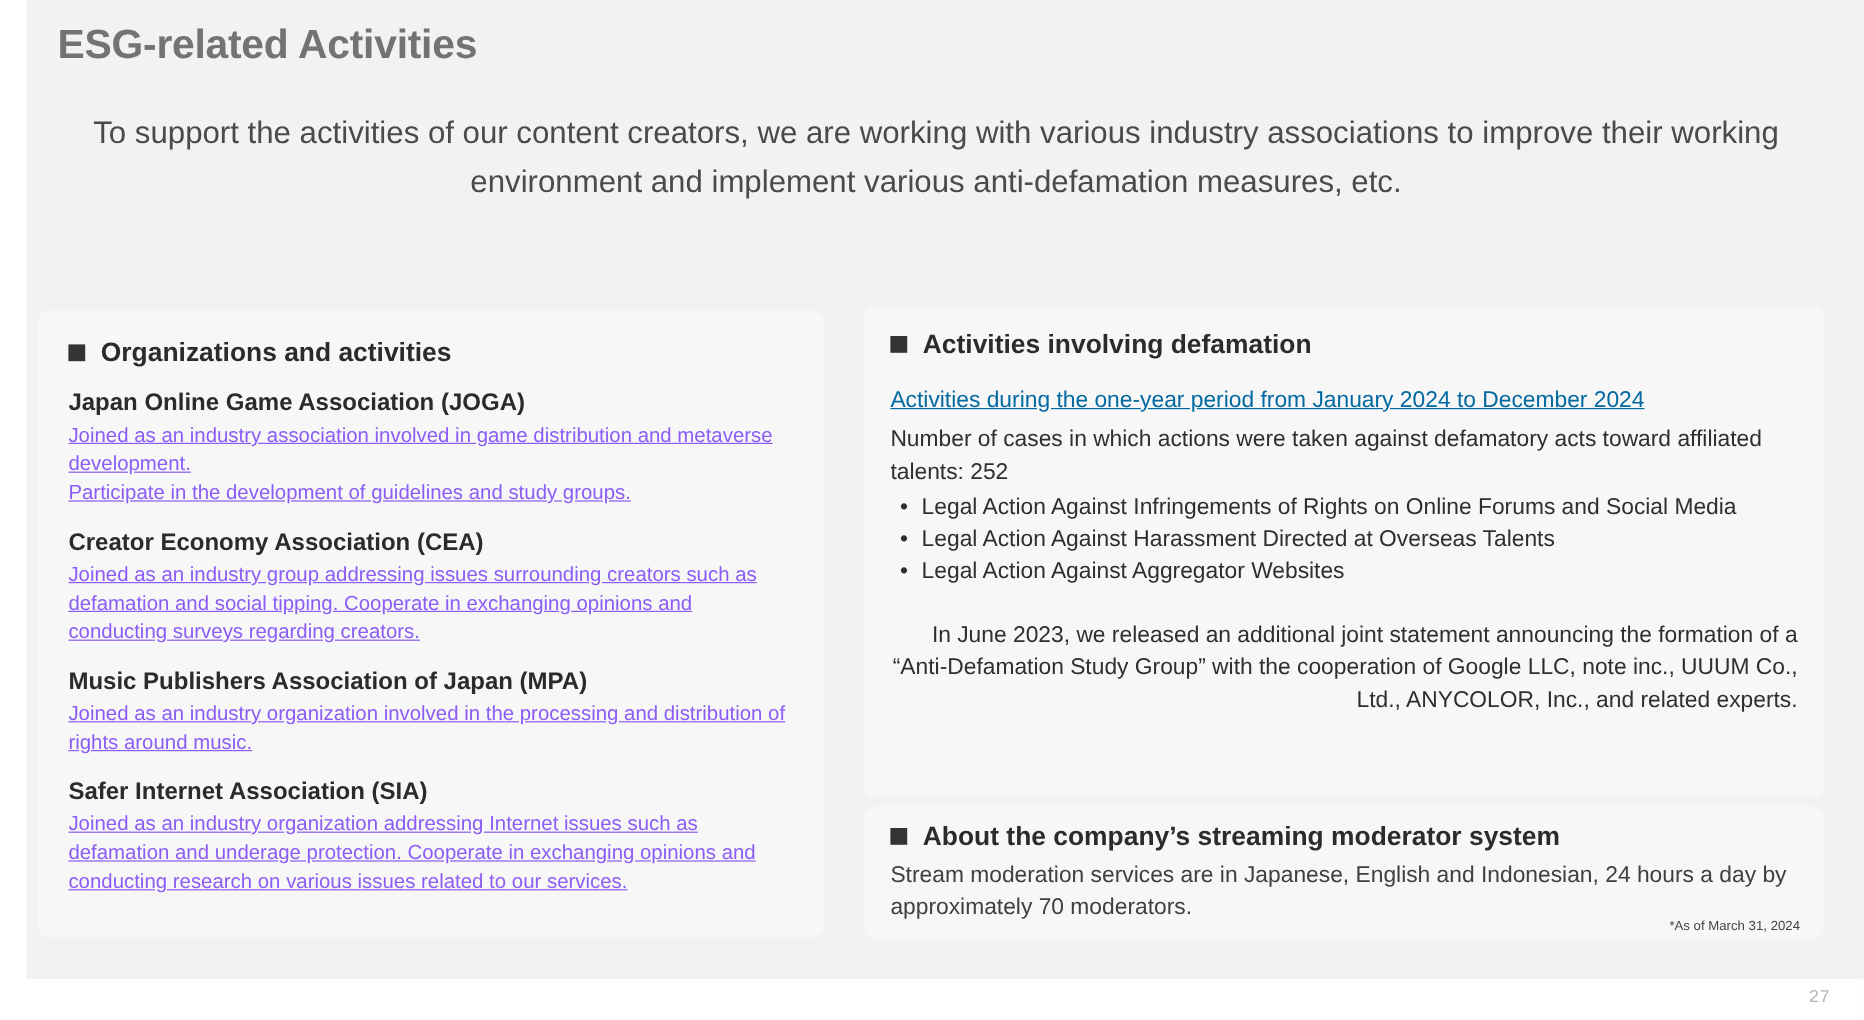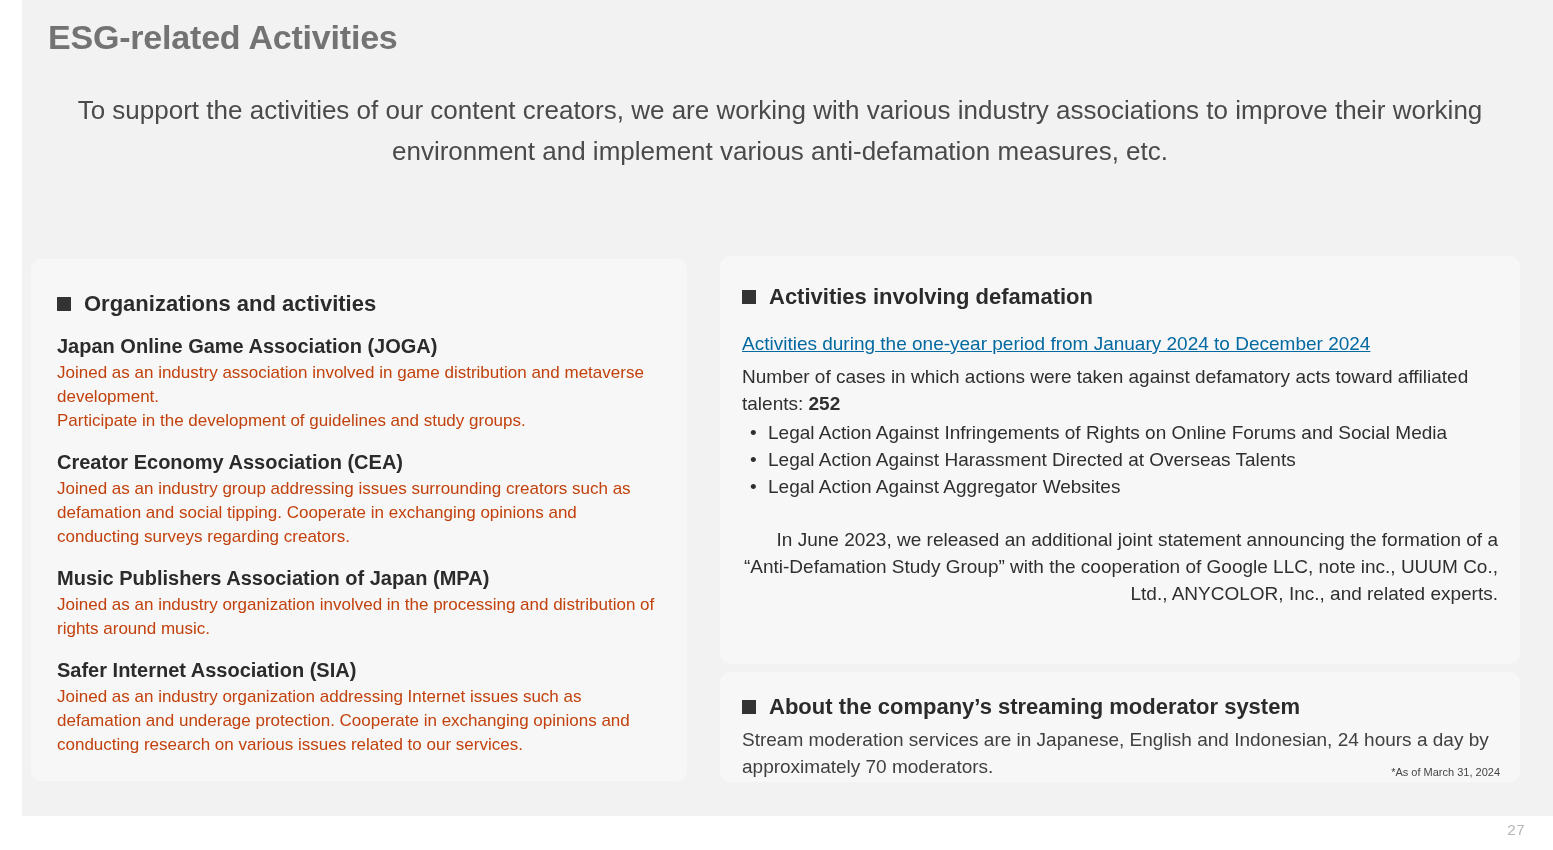--- a/index.html
+++ b/index.html
@@ -83,58 +83,58 @@
     height: 110px;
     padding: 12px 22px 8px 22px;
   }
   .hdr {
     display: flex;
     align-items: center;
     gap: 13px;
     font-size: 22px;
     font-weight: bold;
     color: #2b2b2b;
-    margin-top: 10px;
   }
   .hdr.small-gap { }
   .sq {
     display: inline-block;
     width: 14px;
     height: 14px;
     background: #333333;
     flex: none;
   }
   .org-block { margin-top: 16px; }
   .org-name {
     font-size: 20px;
     font-weight: bold;
     color: #2b2b2b;
     line-height: 26px;
   }
   .org-desc {
     font-size: 17px;
     line-height: 24px;
-    color: #c2410c;
+    color: #8b5cf6;
     margin-top: 2px;
+    text-decoration: underline;
   }
   .underline-line {
     font-size: 19px;
     color: #0369a1;
     text-decoration: underline;
     margin-top: 21px;
     line-height: 26px;
     white-space: nowrap;
   }
   .body-text {
     font-size: 19px;
     line-height: 27px;
     color: #2f2f2f;
     margin-top: 6px;
   }
-  .body-text b { font-weight: bold; }
+  .body-text b { font-weight: normal; }
   .bullets {
     margin: 2px 0 12px 0;
     padding: 0;
     list-style: none;
   }
   .bullets li {
     font-size: 19px;
     line-height: 27px;
     color: #2f2f2f;
     padding-left: 26px;

